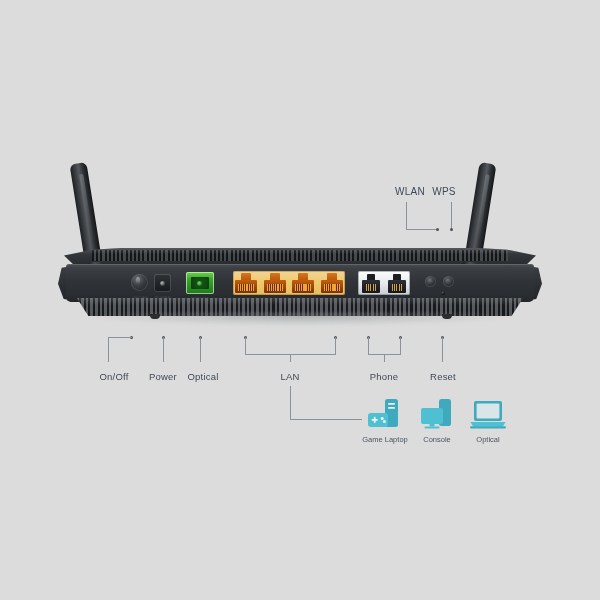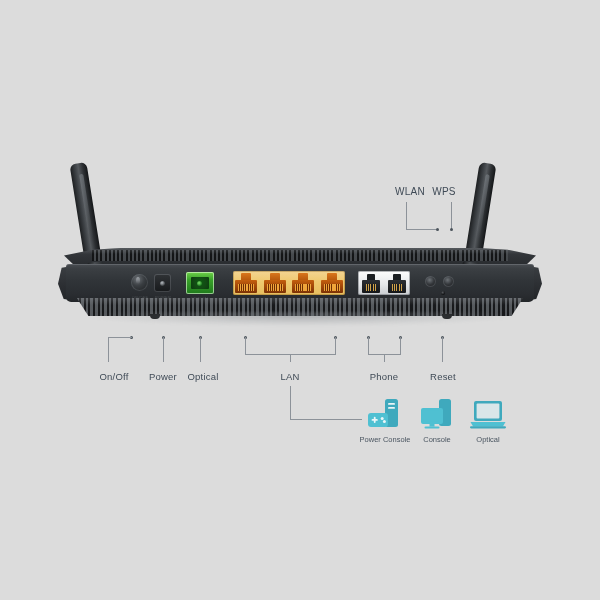--- a/index.html
+++ b/index.html
@@ -498,21 +498,21 @@
 
       <path d="M3 14 h14 a3 3 0 0 1 3 3 v8 a3 3 0 0 1 -3 3 h-14 a3 3 0 0 1 -3 -3 v-8 a3 3 0 0 1 3 -3 z" fill="#4fc0d2"></path>
 
       <rect x="3.6" y="20" width="6.2" height="1.8" rx="0.9" fill="#eaf6f8"></rect>
       <rect x="5.8" y="17.8" width="1.8" height="6.2" rx="0.9" fill="#eaf6f8"></rect>
 
       <circle cx="14.2" cy="19.4" r="1.5" fill="#eaf6f8"></circle>
       <circle cx="16.4" cy="22.6" r="1.5" fill="#eaf6f8"></circle>
     </svg>
   </div>
-  <div class="dev-label" style="left:385px; top:423px;">Power Console</div>
+  <div class="dev-label" style="left:385px; top:423px;">Game Laptop</div>
 
   <div class="dev-icon" style="left:437px; top:387px;">
     <svg width="34" height="32" viewBox="0 0 34 32" xmlns="http://www.w3.org/2000/svg">
 
       <rect x="19" y="0" width="12" height="27" rx="2.5" fill="#3fa9bd"></rect>
 
       <rect x="1" y="9" width="22" height="16" rx="2" fill="#4fc0d2"></rect>
       <rect x="3.2" y="11.2" width="17.6" height="11.6" rx="1" fill="#4fc0d2"></rect>
       <rect x="9.5" y="25" width="5" height="2.6" fill="#4fc0d2"></rect>
       <rect x="4.5" y="27.4" width="15" height="2.2" rx="1.1" fill="#4fc0d2"></rect>

